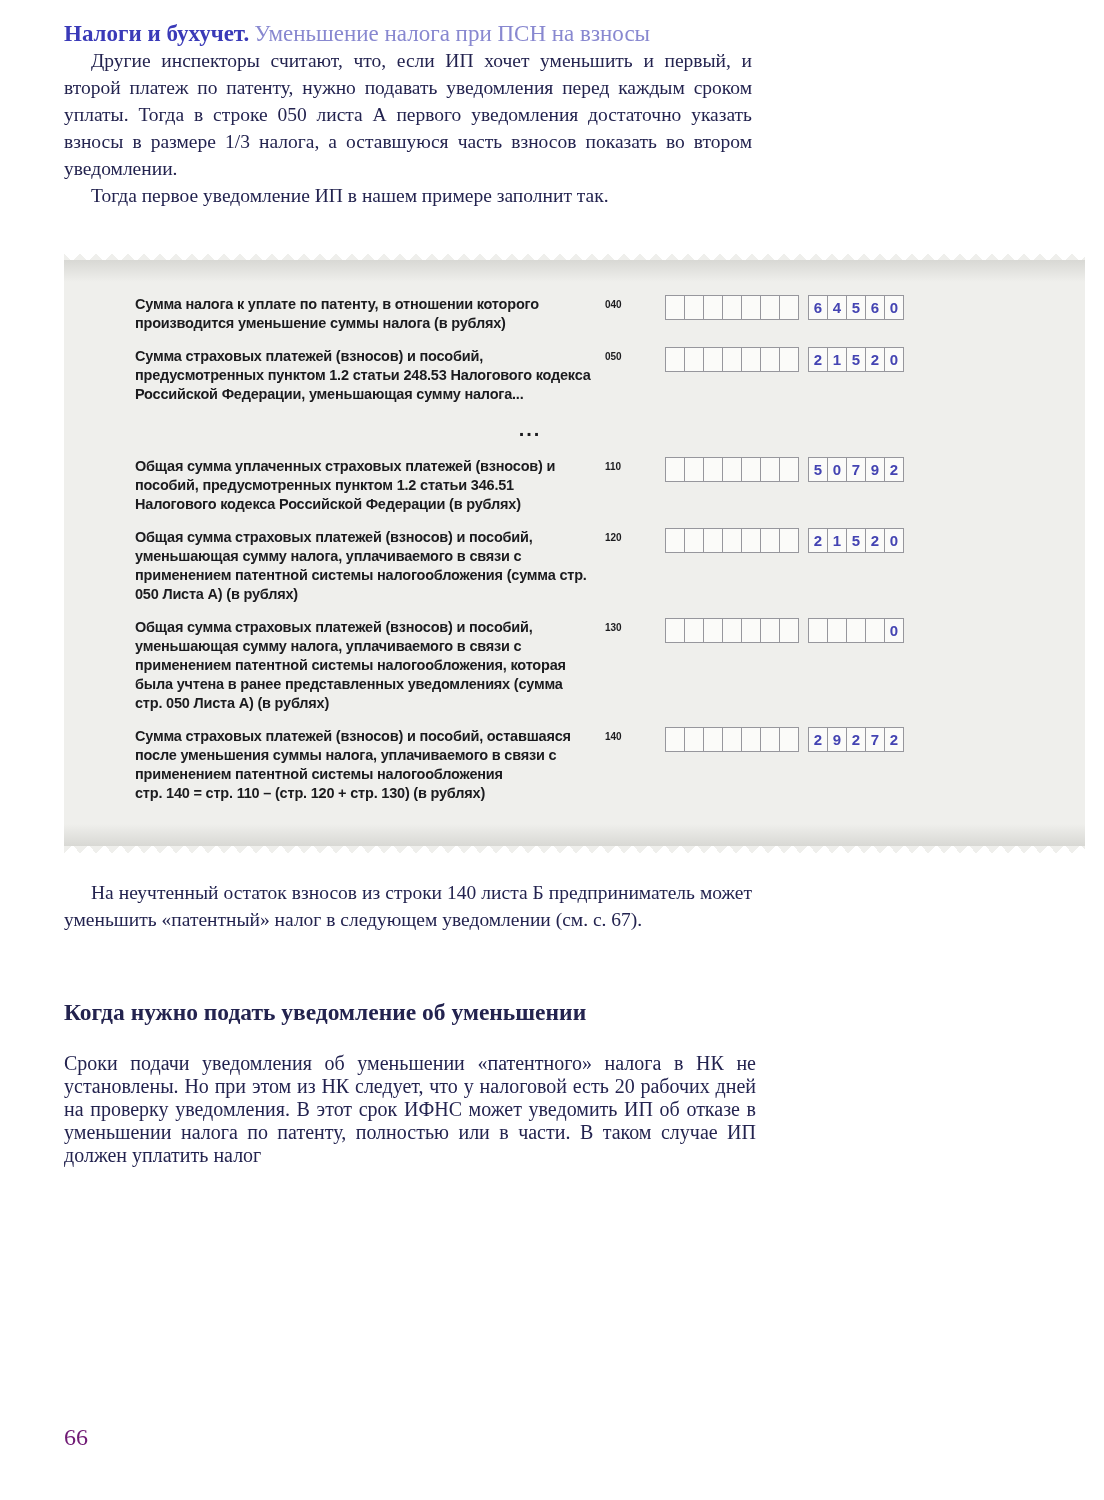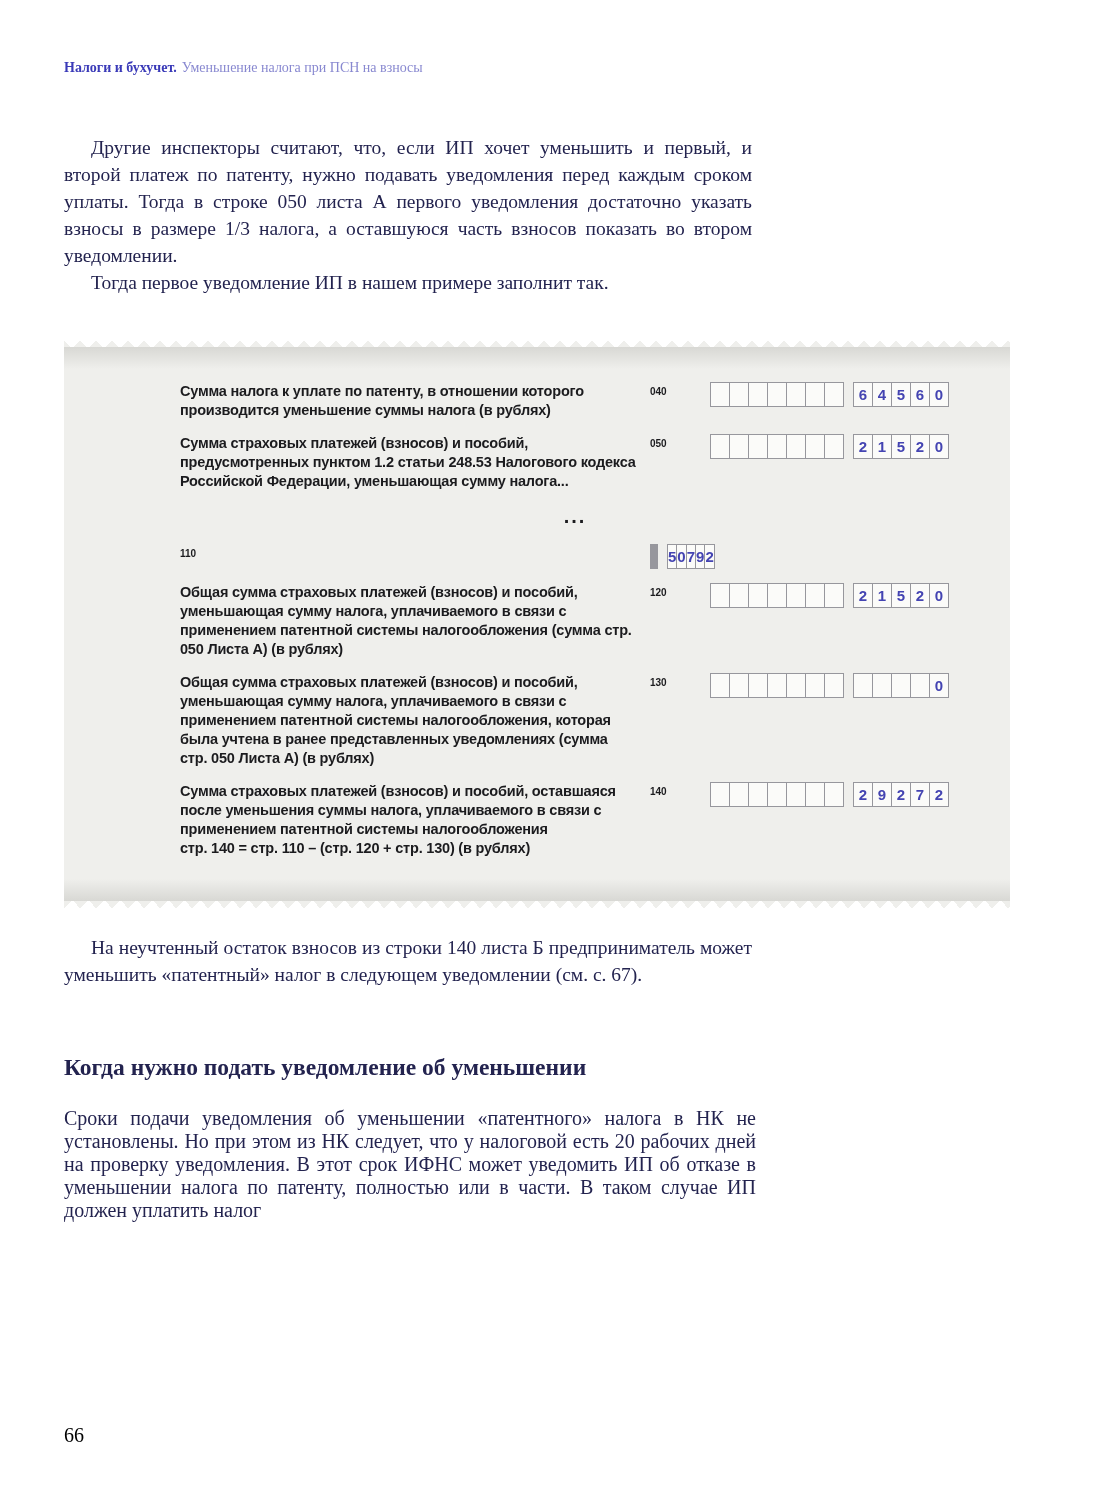--- a/index.html
+++ b/index.html
@@ -8,53 +8,53 @@
     width: 1104px; height: 1500px;
     background: #ffffff;
     overflow: hidden;
     position: relative;
     font-family: "Liberation Serif", serif;
     color: var(--body-text, #23234f);
   }
   .page { padding-left: 64px; padding-right: 60px; }
 
   
-  .header { margin-top: 60px; font-size: 14px; font-weight: bold; }
+  .header { margin-top: 21px; font-size: 23px; font-weight: bold; }
   .header .brand { color: var(--brand, #3a3ab8); }
   .header .subtitle { color: var(--subtitle, #8888d0); font-weight: normal; margin-left: 5px; }
 
   
   .para {
     width: 688px;
     font-size: 19.5px;
     line-height: 27px;
     text-align: justify;
     margin: 0;
   }
   .para.indent { text-indent: 27px; }
-  .para.first { margin-top: 58px; }
+  .para.first { }
   .para.after-box { margin-top: 26px; }
   .para.loose { font-size: 20px; line-height: 23px; width: 692px; }
 
   .heading {
     margin: 64px 0 24px 0;
     width: 560px;
     font-size: 23.5px;
     line-height: 31px;
     font-weight: bold;
     color: var(--body-text, #20204e);
   }
 
   
   .formbox {
     position: relative;
-    width: 946px;
+    width: 1021px;
     margin-top: 44px;
     background: var(--form-bg, #efefec);
-    padding: 42px 18px 36px 116px;
+    padding: 42px 18px 36px 71px;
   }
   .shade-top {
     position: absolute; top: 7px; left: 0; width: 100%; height: 22px;
     background: linear-gradient(#d8d8d4, rgba(216,216,212,0));
   }
   .shade-bottom {
     position: absolute; bottom: 7px; left: 0; width: 100%; height: 22px;
     background: linear-gradient(rgba(216,216,212,0), #d8d8d4);
   }
   .formbox::before {
@@ -111,22 +111,22 @@
     font-weight: bold;
     font-size: 20px;
     letter-spacing: 2px;
     color: #1b1b1e;
     margin: 0 0 16px 0;
   }
 
   .pagenum {
     position: absolute;
     left: 64px; top: 1424px;
-    font-size: 20px;
-    color: #000000;
+    font-size: 24px;
+    color: #701a75;
   }
 </style>
 </head>
 <body>
 
 <div class="page">
 
   <div class="header">
     <span class="brand">Налоги и бухучет.</span><span class="subtitle">Уменьшение налога при ПСН на взносы</span>
   </div>
@@ -170,20 +170,21 @@
             <span class="cellgap"></span>
             <span class="cell digit">2</span>
             <span class="cell digit">1</span>
             <span class="cell digit">5</span>
             <span class="cell digit">2</span>
             <span class="cell digit">0</span>
           </div>
         </div>
         <div class="form-sep">...</div>
         <div class="form-row">
+          <div class="f-label">Общая сумма уплаченных страховых платежей (взносов) и пособий, предусмотренных пунктом 1.2 статьи 346.51 Налогового кодекса Российской Федерации (в рублях)</div>
           <div class="f-code">110</div>
           <div class="f-cells">
             <span class="cell"></span>
             <span class="cell"></span>
             <span class="cell"></span>
             <span class="cell"></span>
             <span class="cell"></span>
             <span class="cell"></span>
             <span class="cell"></span>
             <span class="cellgap"></span>

